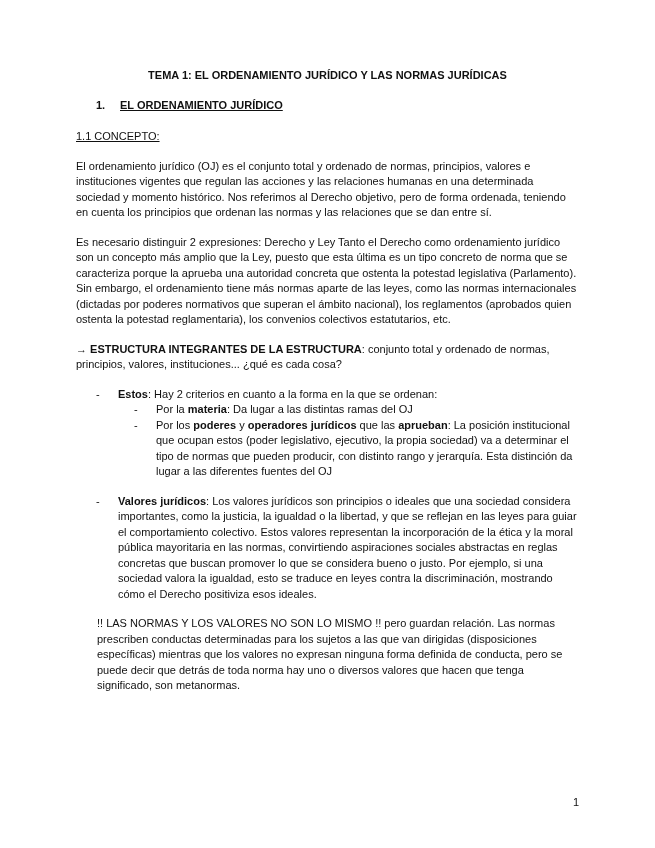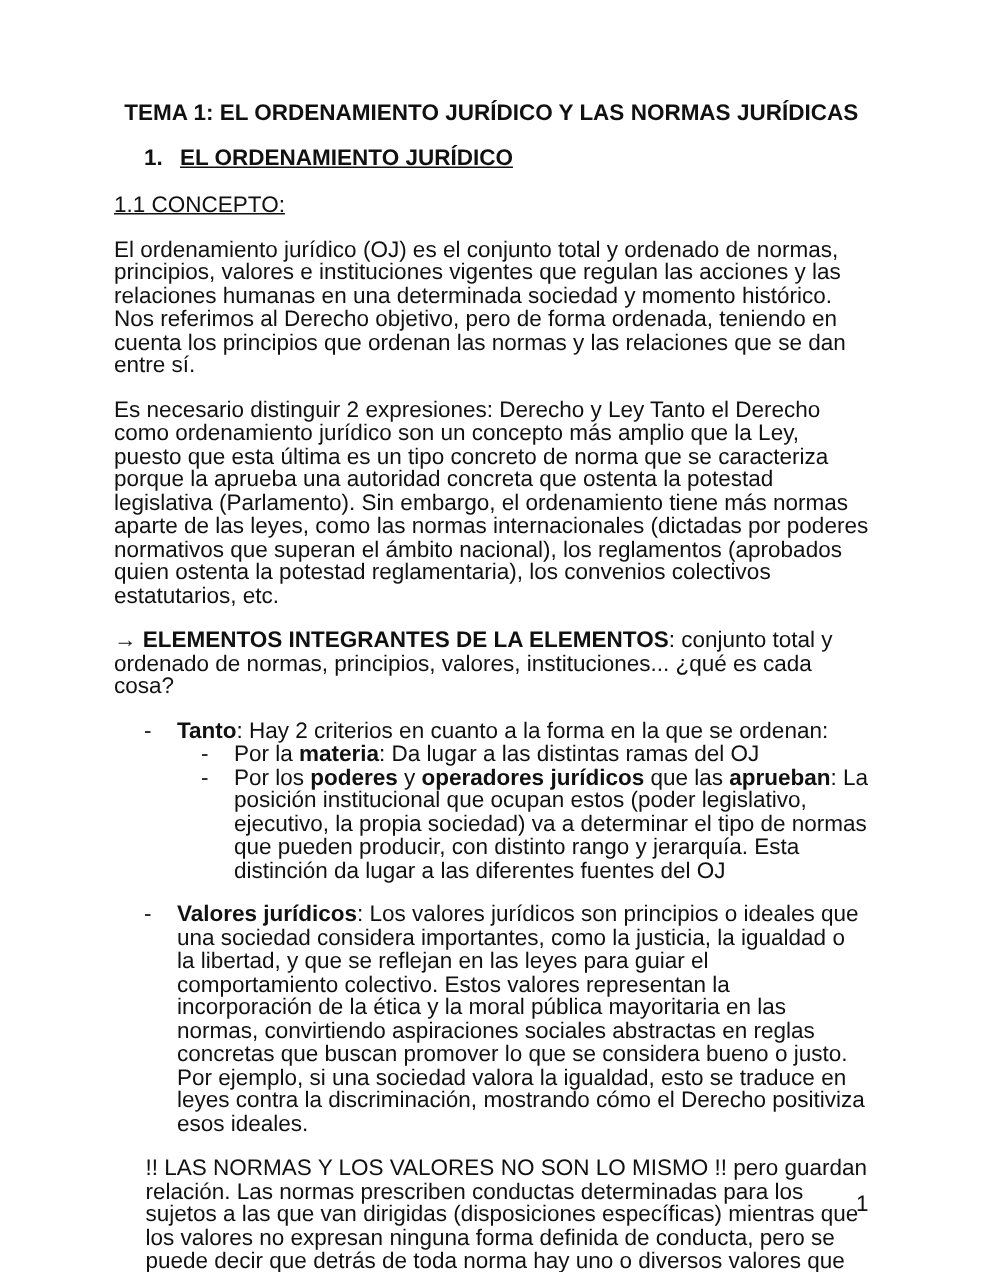--- a/index.html
+++ b/index.html
@@ -4,21 +4,21 @@
 <style>
   * { box-sizing: border-box; }
   html, body { margin: 0; padding: 0; background: #ffffff; }
   .page {
     position: relative;
     width: 655px;
     height: 848px;
     margin: 0 auto;
     background: #ffffff;
     font-family: "Liberation Sans", sans-serif;
-    font-size: 15px;
+    font-size: 11px;
     line-height: 15.5px;
     color: #111111;
     overflow: hidden;
   }
   .content { padding: 68px 76px 0 76px; }
   .bold { font-weight: bold; }
   .underline { text-decoration: underline; }
   .title { font-weight: bold; text-align: center; margin: 0 0 14px 0; }
   .h1 { display: flex; margin: 0 0 14px 0; padding-left: 20px; font-weight: bold; }
   .h1 .num { width: 24px; flex-shrink: 0; }
@@ -45,25 +45,25 @@
       <span class="underline">EL ORDENAMIENTO JURÍDICO</span>
     </div>
 
     <p class="subheading">1.1 CONCEPTO:</p>
 
     <p class="para">El ordenamiento jurídico (OJ) es el conjunto total y ordenado de normas, principios, valores e instituciones vigentes que regulan las acciones y las relaciones humanas en una determinada sociedad y momento histórico. Nos referimos al Derecho objetivo, pero de forma ordenada, teniendo en cuenta los principios que ordenan las normas y las relaciones que se dan entre sí.</p>
 
     <p class="para">Es necesario distinguir 2 expresiones: Derecho y Ley Tanto el Derecho como ordenamiento jurídico son un concepto más amplio que la Ley, puesto que esta última es un tipo concreto de norma que se caracteriza porque la aprueba una autoridad concreta que ostenta la potestad legislativa (Parlamento). Sin embargo, el ordenamiento tiene más normas aparte de las leyes, como las normas internacionales (dictadas por poderes normativos que superan el ámbito nacional), los reglamentos (aprobados quien ostenta la potestad reglamentaria), los convenios colectivos estatutarios, etc.</p>
 
 
-    <p class="para"><span class="bold">→ ELEMENTOS INTEGRANTES DE LA ELEMENTOS</span><span>: conjunto total y ordenado de normas, principios, valores, instituciones... ¿qué es cada cosa?</span></p>
+    <p class="para"><span class="bold">→ ESTRUCTURA INTEGRANTES DE LA ESTRUCTURA</span><span>: conjunto total y ordenado de normas, principios, valores, instituciones... ¿qué es cada cosa?</span></p>
 
     <div class="li l1">
       <span class="marker">-</span>
-      <span class="li-text"><span class="bold">Tanto</span><span>: Hay 2 criterios en cuanto a la forma en la que se ordenan:</span></span>
+      <span class="li-text"><span class="bold">Estos</span><span>: Hay 2 criterios en cuanto a la forma en la que se ordenan:</span></span>
     </div>
 
     <div class="li l2">
       <span class="marker">-</span>
       <span class="li-text"><span>Por la </span><span class="bold">materia</span><span>: Da lugar a las distintas ramas del OJ</span></span>
     </div>
 
     <div class="li l2 gap-after">
       <span class="marker">-</span>
       <span class="li-text"><span>Por los </span><span class="bold">poderes</span><span> y </span><span class="bold">operadores jurídicos</span><span> que las </span><span class="bold">aprueban</span><span>: La posición institucional que ocupan estos (poder legislativo, ejecutivo, la propia sociedad) va a determinar el tipo de normas que pueden producir, con distinto rango y jerarquía. Esta distinción da lugar a las diferentes fuentes del OJ</span></span>

